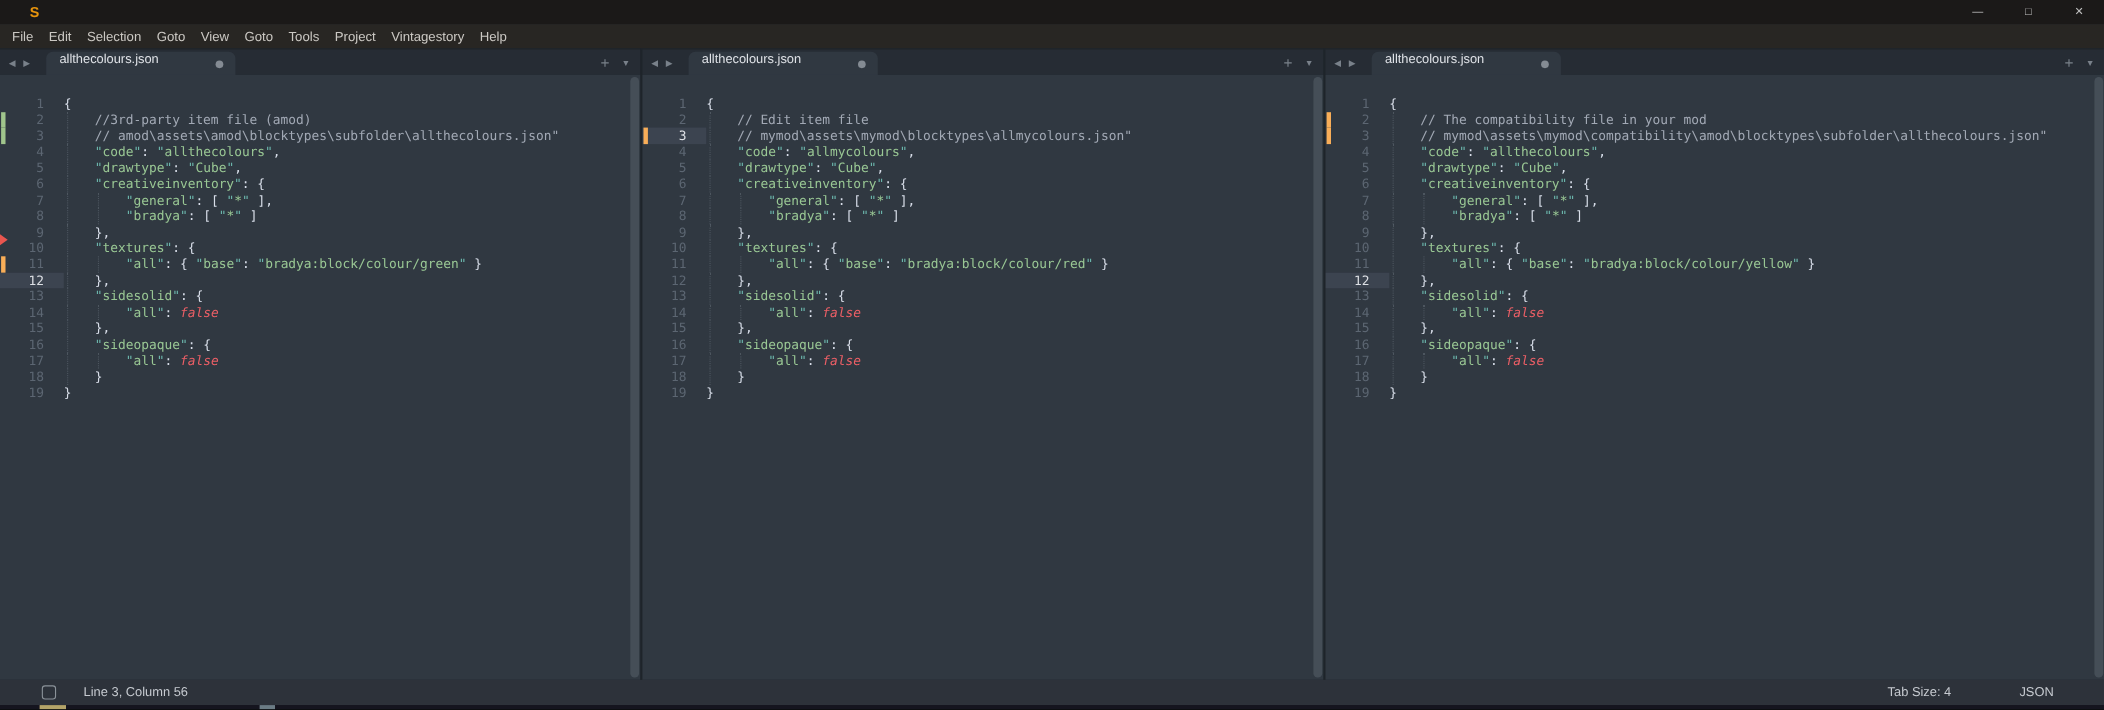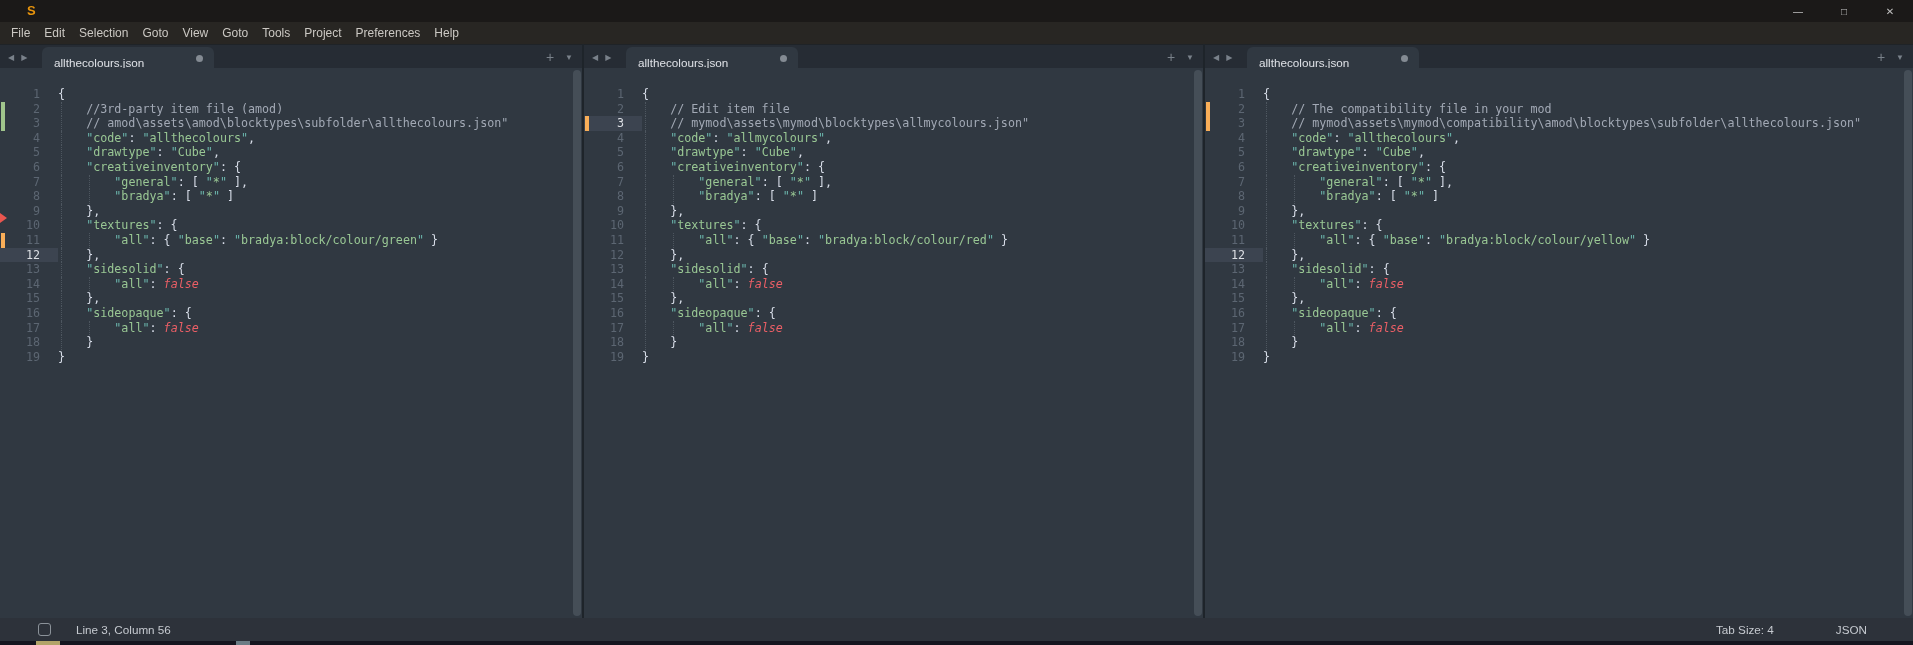--- a/index.html
+++ b/index.html
@@ -31,21 +31,21 @@
 
   
   .workspace{position:absolute;top:44px;left:0;width:1913px;height:574px;background:var(--workspace-bg)}
   .pane{position:absolute;top:0;height:574px}
   .p1{left:0;width:582px}.p2{left:584px;width:619px}.p3{left:1205px;width:708px}
 
   .tabstrip{position:relative;height:24px;background:var(--tabstrip-bg);border-top:1px solid #1f2327}
   .nav{position:absolute;left:8px;top:0;height:24px;display:flex;align-items:center;gap:7px;
        color:#79818a;font-size:8px}
   .tab{position:absolute;left:42px;top:2px;height:22px;width:172px;background:var(--tab-active-bg);
-       border-radius:6px 6px 0 0;display:flex;align-items:flex-end}
+       border-radius:6px 6px 0 0;display:flex;align-items:flex-start}
   .tab-label{margin-left:12px;font-size:11.7px;color:#dfe2e7;white-space:nowrap}
   .tab-dot{position:absolute;right:11px;top:8px;width:7px;height:7px;border-radius:50%;background:#848b93}
   .strip-actions{position:absolute;right:9px;top:0;height:24px;display:flex;align-items:center;
                  gap:11px;color:#79818a}
   .plus-glyph{font-size:14px;line-height:24px}
   .chev-glyph{font-size:8px}
 
   .editor{position:absolute;top:24px;left:0;right:0;bottom:0;background:var(--editor-bg);overflow:hidden}
   .codearea{padding-top:19px}
   .row{display:flex;height:14.6px;line-height:14.6px;font-family:"DejaVu Sans Mono",monospace;
@@ -93,21 +93,21 @@
 
   <div class="menubar" id="menubar">
       <span class="menu-item">File</span>
       <span class="menu-item">Edit</span>
       <span class="menu-item">Selection</span>
       <span class="menu-item">Goto</span>
       <span class="menu-item">View</span>
       <span class="menu-item">Goto</span>
       <span class="menu-item">Tools</span>
       <span class="menu-item">Project</span>
-      <span class="menu-item">Preferences</span>
+      <span class="menu-item">Vintagestory</span>
       <span class="menu-item">Help</span>
     </div>
 
   <div class="workspace">
 
     <div class="pane p1">
       <div class="tabstrip">
         <div class="nav">
           <span>◀</span>
           <span>▶</span>

